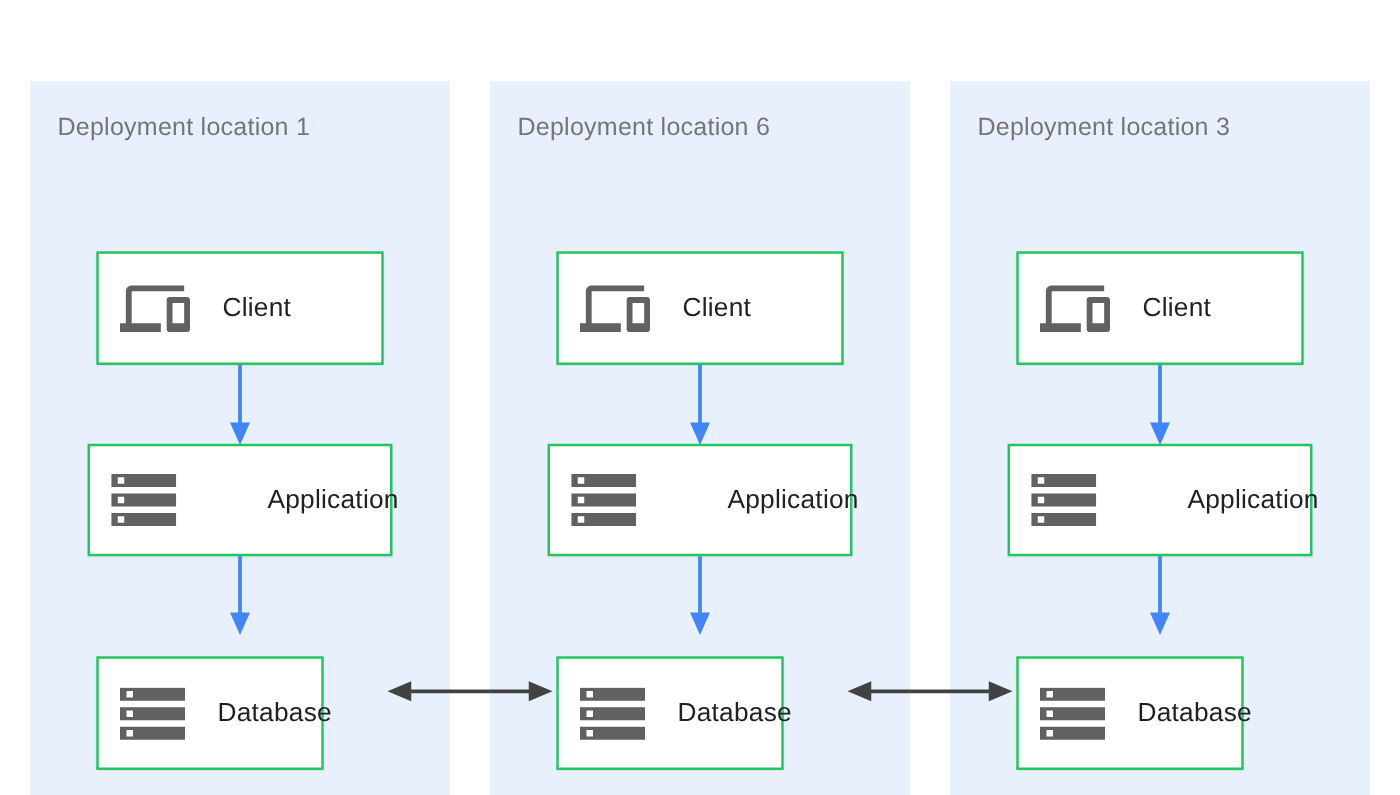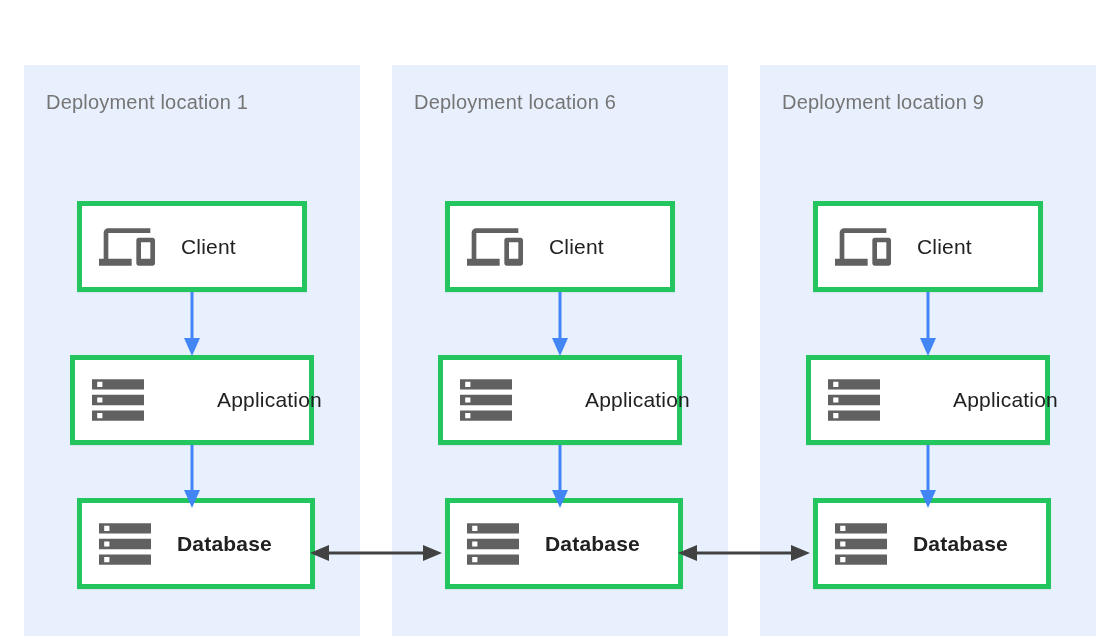--- a/index.html
+++ b/index.html
@@ -15,27 +15,27 @@
   .panel-1 { left:24px; }
   .panel-2 { left:392px; }
   .panel-3 { left:760px; }
   .panel-title {
     position:absolute; top:26px; left:22px;
     font-size:20px; letter-spacing:0.2px; color:#757575;
     white-space:nowrap;
   }
   .node {
     position:absolute; box-sizing:border-box;
-    background:#ffffff; border:5px solid #22c55e;
+    background:#ffffff; border:2px solid #22c55e;
     display:flex; align-items:center;
     box-shadow:0 1px 1px rgba(0,0,0,0.06);
   }
   .node-client      { top:136px; left:53px; width:230px; height:91px; }
   .node-application { top:290px; left:46px; width:244px; height:90px;gap:47px; }
-  .node-database    { top:433px; left:53px; width:238px; height:91px;font-weight:bold; }
+  .node-database    { top:460px; left:53px; width:182px; height:91px; }
   .node-icon { margin-left:17px; flex:0 0 auto; fill:#616161; }
   .node-label {
     margin-left:26px; font-size:21px; letter-spacing:0.2px;
     color:#212121; white-space:nowrap;
   }
   .arrows {
     position:absolute; left:0; top:0; width:1120px; height:636px;
     pointer-events:none;
   }
 </style>
@@ -82,21 +82,21 @@
     </div>
     <div class="node node-database">
       <svg class="node-icon" width="52" height="42" viewBox="2 4 20 16" aria-hidden="true">
         <path d="M2 20h20v-4H2v4zm2-3h2v2H4v-2zM2 4v4h20V4H2zm4 3H4V5h2v2zm-4 7h20v-4H2v4zm2-3h2v2H4v-2z"></path>
       </svg>
       <span class="node-label">Database</span>
     </div>
   </div>
 
   <div class="panel panel-3">
-    <div class="panel-title">Deployment location 9</div>
+    <div class="panel-title">Deployment location 3</div>
     <div class="node node-client">
       <svg class="node-icon" width="56" height="38" viewBox="0 4 24 16" aria-hidden="true">
         <path d="M4 6h18V4H4c-1.1 0-2 .9-2 2v11H0v3h14v-3H4V6zm19 2h-6c-.55 0-1 .45-1 1v10c0 .55.45 1 1 1h6c.55 0 1-.45 1-1V9c0-.55-.45-1-1-1zm-1 9h-4v-7h4v7z"></path>
       </svg>
       <span class="node-label">Client</span>
     </div>
     <div class="node node-application">
       <svg class="node-icon" width="52" height="42" viewBox="2 4 20 16" aria-hidden="true">
         <path d="M2 20h20v-4H2v4zm2-3h2v2H4v-2zM2 4v4h20V4H2zm4 3H4V5h2v2zm-4 7h20v-4H2v4zm2-3h2v2H4v-2z"></path>
       </svg>

